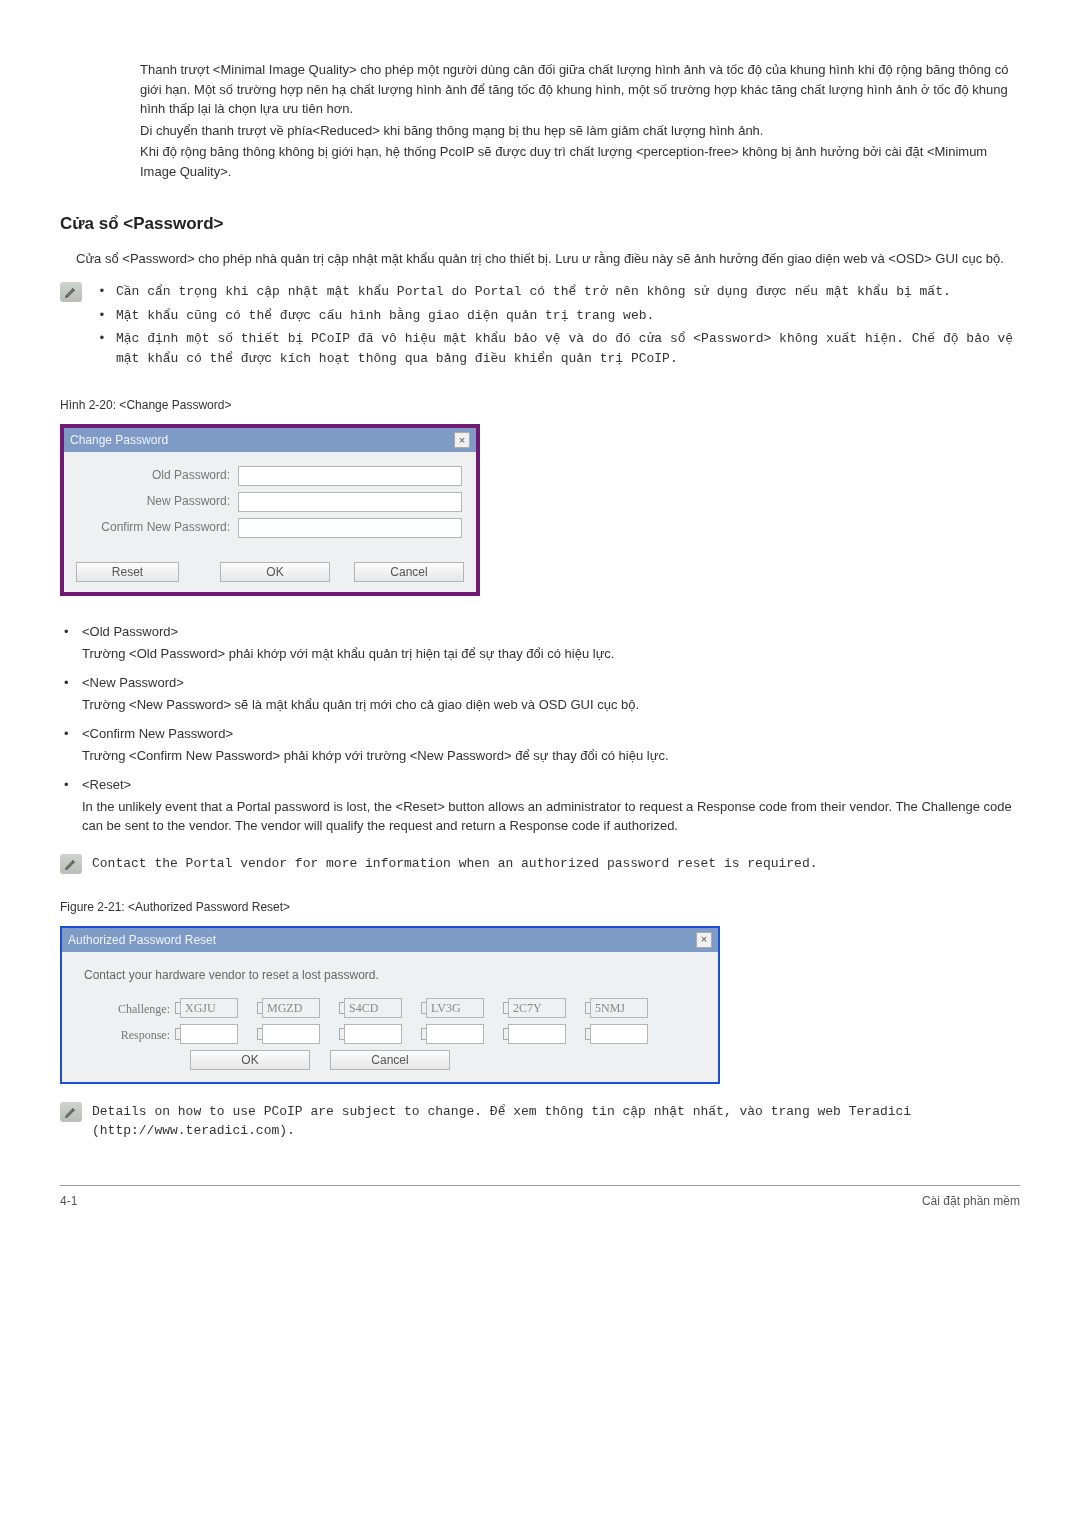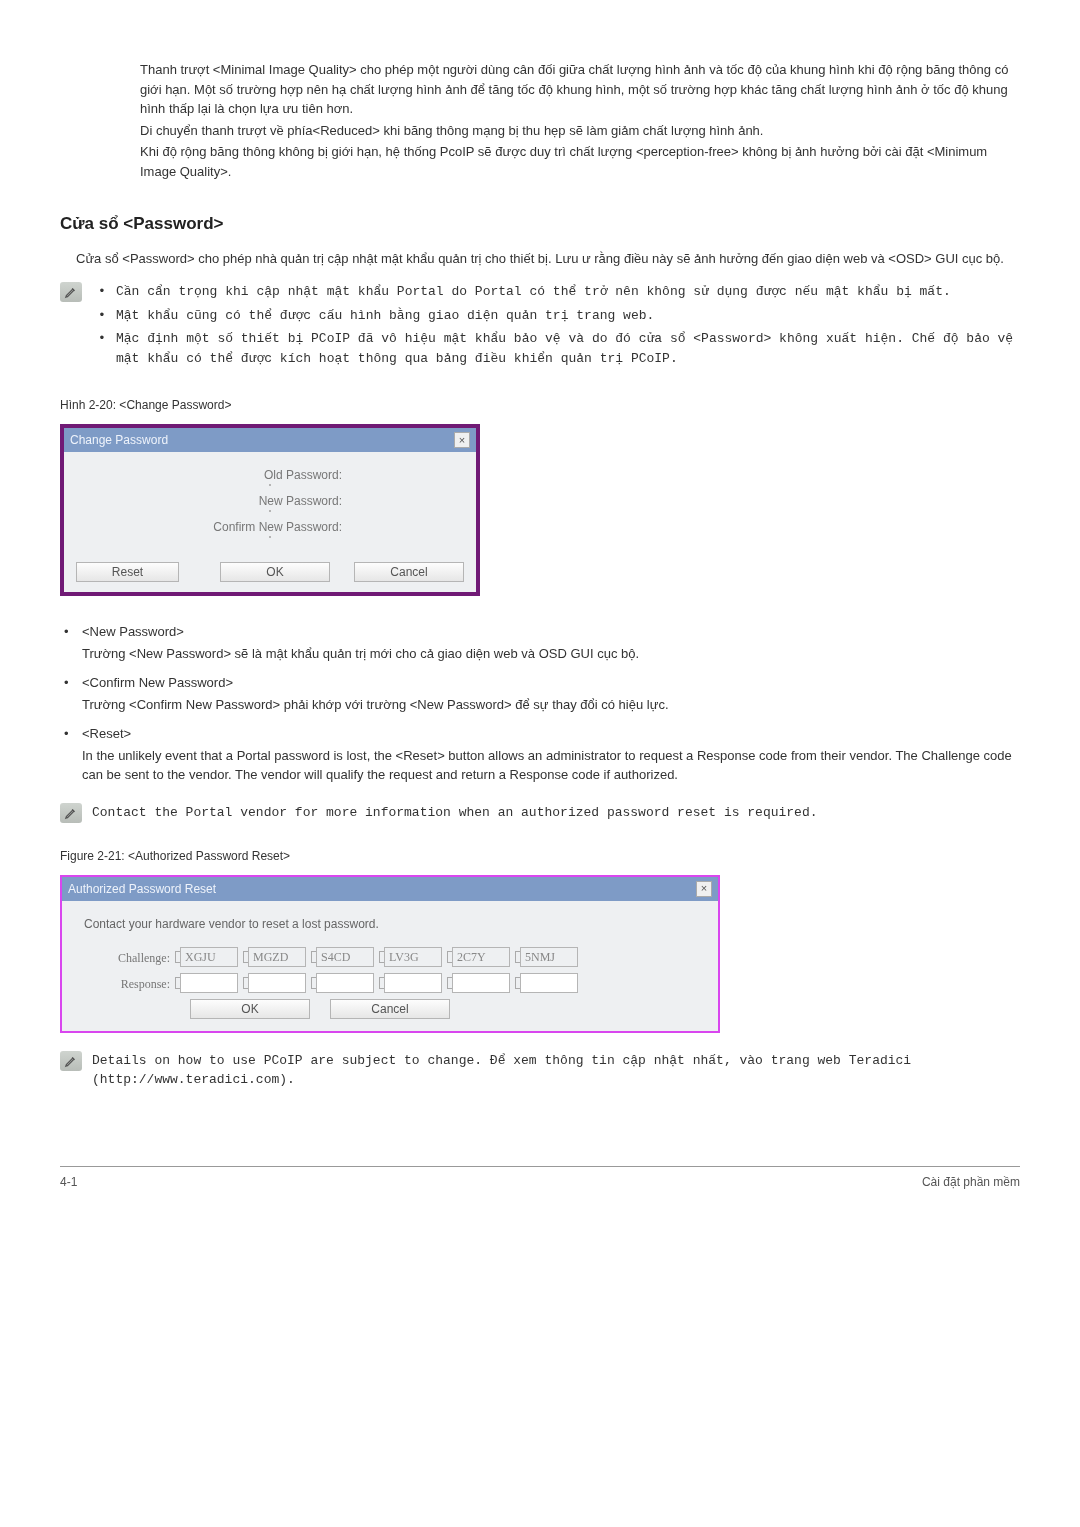--- a/index.html
+++ b/index.html
@@ -53,21 +53,21 @@
     padding: 3px 6px;
     display: flex; justify-content: space-between; align-items: center;
     font-size: 12px;
   }
   .dialog-close {
     background: #f0f0f0; color: #555; width: 16px; height: 16px;
     border: 1px solid #aaa; display: flex; align-items: center; justify-content: center;
     font-size: 11px;
   }
   .dialog-body { padding: 14px 14px 10px 14px; }
-  .form-row { display: flex; align-items: center; margin-bottom: 6px; flex-direction: column; }
+  .form-row { display: flex; margin-bottom: 6px; }
   .form-label { width: 160px; text-align: right; padding-right: 8px; color: #777; }
   .form-input {
     flex: 1; height: 20px; border: 1px solid #b5b5b5;
     background: #fff;
   }
   .dialog-actions { display: flex; padding: 8px 12px 10px 12px; gap: 24px; }
   .dlg-btn {
     flex: 0 0 auto;
     border: 1px solid #b5b5b5; background: linear-gradient(#fdfdfd,#e6e6e6);
     padding: 2px 0; font-size: 12px; color: #555;
@@ -77,49 +77,49 @@
   .w-cancel { width: 110px; }
 
   .def-list { list-style: none; margin-bottom: 18px; }
   .def-list > li { position: relative; padding-left: 22px; margin-bottom: 10px; }
   .def-list > li::before { content: "•"; position: absolute; left: 4px; top: 0; }
   .def-list .term { margin-bottom: 2px; }
   .def-list p { margin-bottom: 2px; }
 
   
   .dialog2 {
-    border: 2px solid #d946ef;
+    border: 2px solid #1d4ed8;
     background: #eef0f2;
     width: 660px;
     font-size: 12px;
     color: #666;
     margin-bottom: 18px;
   }
   .dialog2 .dialog-body { padding: 14px 18px 12px 22px; }
   .inst { margin-bottom: 14px; color: #666; }
   .cr-row { display: flex; align-items: flex-end; margin-bottom: 6px; font-family: Liberation Serif, serif; }
   .cr-label { width: 96px; text-align: right; padding-right: 10px; color: #777; }
-  .seg-wrap { display: flex; gap: 10px; }
+  .seg-wrap { display: flex; gap: 24px; }
   .seg {
     width: 58px; height: 20px; border: 1px solid #b5b5b5; background: #fff;
     display: flex; align-items: center; padding: 0 4px; color: #888; font-size: 12px;
     position: relative;
   }
   .seg::before {
     content: ""; position: absolute; left: -6px; top: 3px; bottom: 3px;
     width: 4px; border-left: 1px solid #aaa; border-top: 1px solid #aaa; border-bottom: 1px solid #aaa;
   }
   .seg.readonly { background: #eef0f2; }
   .dlg2-actions { display: flex; gap: 20px; padding-left: 106px; margin-top: 4px; }
   .dlg2-actions .dlg-btn { width: 120px; }
 
   .footer {
     display: flex; justify-content: space-between;
     border-top: 1px solid #999;
-    margin-top: 76px; padding-top: 6px;
+    margin-top: 44px; padding-top: 6px;
     font-size: 12px; color: #555;
   }
 </style>
 </head>
 <body>
 
 <div class="intro-block">
   <p>Thanh trượt &lt;Minimal Image Quality&gt; cho phép một người dùng cân đối giữa chất lượng hình ảnh và tốc độ của khung hình khi độ rộng băng thông có giới hạn. Một số trường hợp nên hạ chất lượng hình ảnh để tăng tốc độ khung hình, một số trường hợp khác tăng chất lượng hình ảnh ở tốc độ khung hình thấp lại là chọn lựa ưu tiên hơn.</p>
   <p>Di chuyển thanh trượt về phía&lt;Reduced&gt; khi băng thông mạng bị thu hẹp sẽ làm giảm chất lượng hình ảnh.</p>
   <p>Khi độ rộng băng thông không bị giới hạn, hệ thống PcoIP sẽ được duy trì chất lượng &lt;perception-free&gt; không bị ảnh hưởng bởi cài đặt &lt;Minimum Image Quality&gt;.</p>
@@ -164,20 +164,24 @@
     </div>
   </div>
   <div class="dialog-actions">
     <button class="dlg-btn w-reset">Reset</button>
     <button class="dlg-btn w-ok">OK</button>
     <button class="dlg-btn w-cancel">Cancel</button>
   </div>
 </div>
 
 <ul class="def-list">
+  <li>
+    <p class="term">&lt;Old Password&gt;</p>
+    <p>Trường &lt;Old Password&gt; phải khớp với mật khẩu quản trị hiện tại để sự thay đổi có hiệu lực.</p>
+  </li>
   <li>
     <p class="term">&lt;New Password&gt;</p>
     <p>Trường &lt;New Password&gt; sẽ là mật khẩu quản trị mới cho cả giao diện web và OSD GUI cục bộ.</p>
   </li>
   <li>
     <p class="term">&lt;Confirm New Password&gt;</p>
     <p>Trường &lt;Confirm New Password&gt; phải khớp với trường &lt;New Password&gt; để sự thay đổi có hiệu lực.</p>
   </li>
   <li>
     <p class="term">&lt;Reset&gt;</p>

